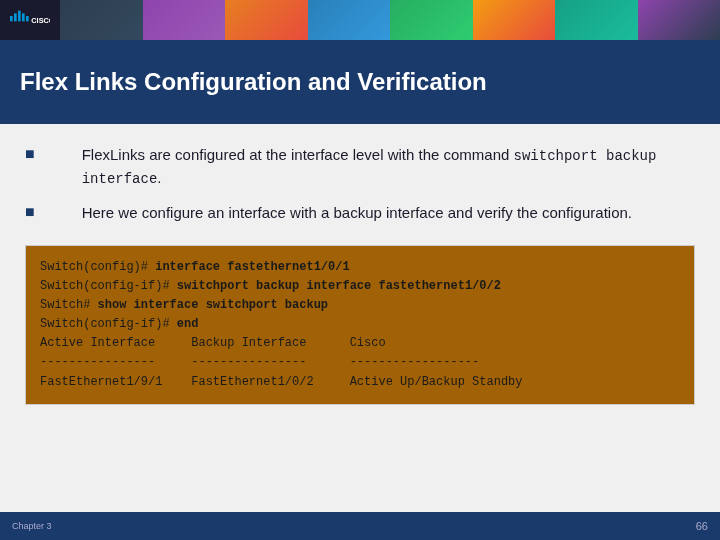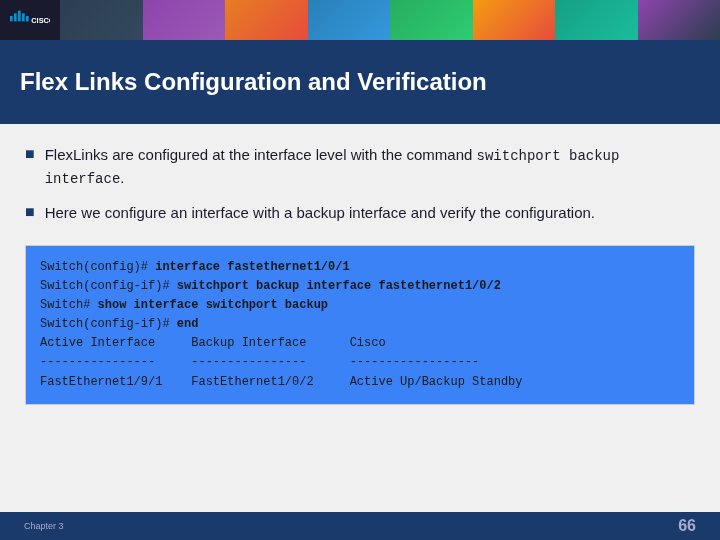--- a/index.html
+++ b/index.html
@@ -96,31 +96,32 @@
       color: #1a3a6b;
       font-size: 16px;
       margin-top: 1px;
       flex-shrink: 0;
     }
 
     .bullet-text {
       font-size: 15px;
       color: #1a1a2a;
       line-height: 1.5;
+      margin-left: 37px;
     }
 
     .bullet-text code {
       font-family: 'Courier New', Courier, monospace;
       font-size: 14px;
       background: transparent;
     }
 
     
     .code-box {
-      background: #3b82f6;
+      background: #a16207;
       border: 1px solid #cccccc;
       padding: 12px 14px;
       margin-top: 8px;
       font-family: 'Courier New', Courier, monospace;
       font-size: 12px;
       color: #1a1a1a;
       line-height: 1.6;
     }
 
     .code-line {
@@ -131,37 +132,37 @@
       font-weight: bold;
     }
 
     
     .footer {
       background: #1a3a6b;
       height: 28px;
       display: flex;
       align-items: center;
       justify-content: space-between;
-      padding: 0 24px;
+      padding: 0 12px;
     }
 
     .footer-left {
       color: #aaaacc;
       font-size: 9px;
     }
 
     .footer-center {
       color: #aaaacc;
       font-size: 9px;
     }
 
     .footer-right {
       color: #aaaacc;
-      font-size: 16px;
-      font-weight: bold;
+      font-size: 11px;
+      font-weight: normal;
     }
   </style>
 </head>
 <body>
 
 <div class="slide">
 
   <div class="top-bar">
     <div class="cisco-logo">
       <svg viewBox="0 0 60 30" fill="none" xmlns="http://www.w3.org/2000/svg">

